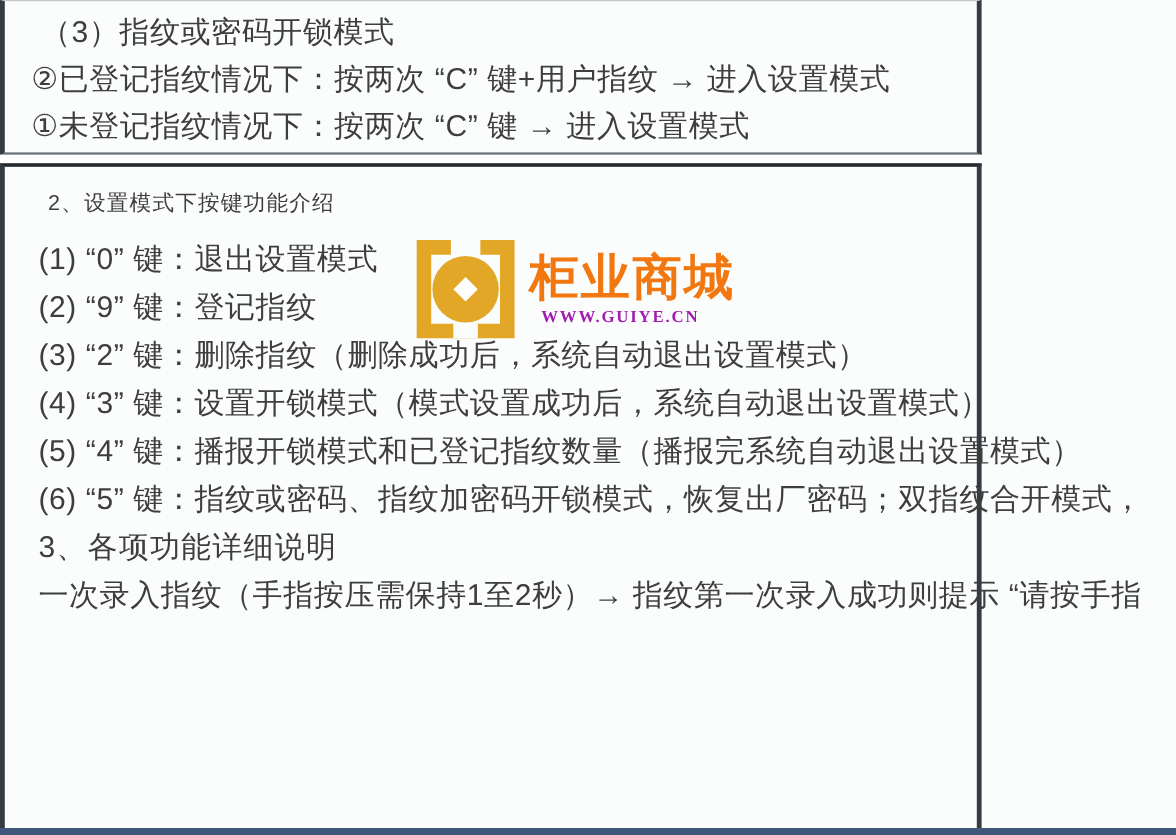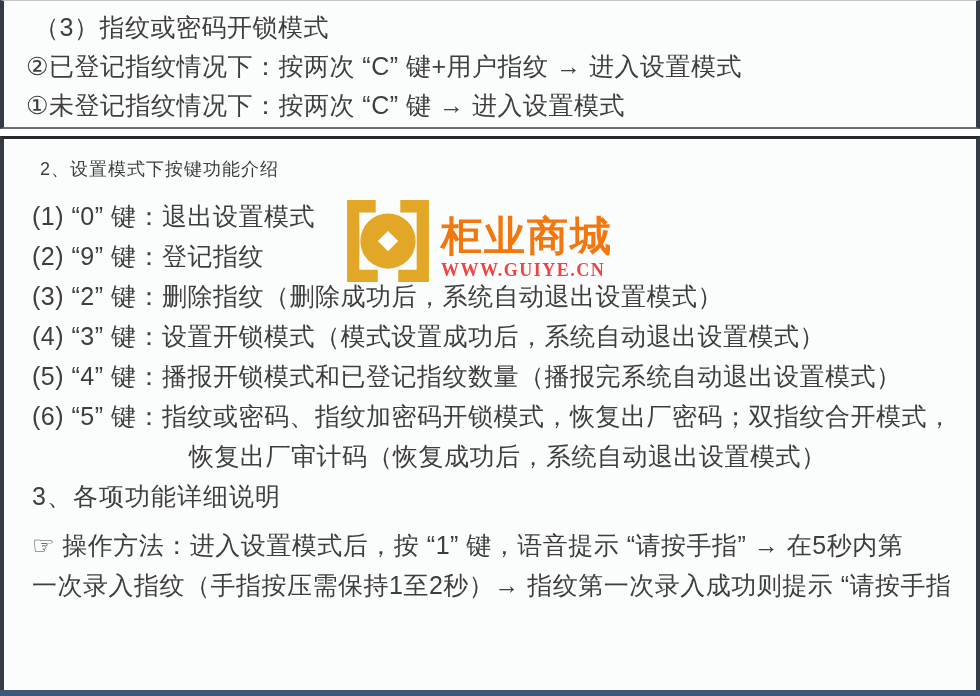--- a/index.html
+++ b/index.html
@@ -3,21 +3,21 @@
 <meta charset="utf-8">
 <style>
   html, body { margin: 0; padding: 0; }
   body {
     width: 980px; height: 696px; overflow: hidden;
     background: #fbfcfc;
     font-family: "Liberation Sans", "DejaVu Sans", sans-serif;
     color: #3e3e3e;
     position: relative;
   }
-  .page { width: 980px; height: 696px; position: relative; }
+  .page { width: 818px; height: 696px; position: relative; }
 
   .box {
     box-sizing: border-box;
     border-left: 4px solid #343b42;
     border-right: 4px solid #343b42;
     background: #fbfcfc;
   }
   .box1 {
     height: 129px;
     border-top: 1px solid #c3c7cb;
@@ -52,34 +52,35 @@
   .box2 .item { line-height: 40px; }
   .box2 .item-cont { margin-left: 157px; }
   .box2 .subheading { letter-spacing: 1px; line-height: 40px;}
   .box2 .subitem { line-height: 40px; }
   .box2 .method { line-height: 40px; }
   .box2 .method-first { margin-top: 9px; }
 
   
   .watermark {
     position: absolute; left: 343px; top: 57px;
-    display: flex; align-items: flex-end; gap: 12px;
+    display: flex; align-items: center; gap: 12px;
     pointer-events: none;
   }
   .wm-icon { width: 82px; height: 86px; display: block; }
   .wm-text { padding-top: 8px; }
   .wm-brand {
     font-size: 41px; font-weight: bold; line-height: 44px;
     color: #f2770f; letter-spacing: 2px; white-space: nowrap;
     font-family: "Liberation Sans", "DejaVu Sans", sans-serif;
   }
   .wm-url {
-    font-size: 18px; font-weight: bold; line-height: 24px;
-    color: #ef4444; letter-spacing: 1.5px; white-space: nowrap;
+    font-size: 14px; font-weight: bold; line-height: 24px;
+    color: #a21caf; letter-spacing: 1.5px; white-space: nowrap;
     font-family: "Liberation Serif", "DejaVu Serif", serif;
+    margin-left: 10px;
   }
 </style>
 </head>
 <body>
 
 <div class="page">
 
   <section class="box box1">
     <div class="line l-head">（3）指纹或密码开锁模式</div>
     <div class="line">②已登记指纹情况下：按两次 “C” 键+用户指纹 → 进入设置模式</div>
@@ -105,24 +106,22 @@
     </div>
 
     <h2 class="heading">2、设置模式下按键功能介绍</h2>
 
     <div class="line item">(1) “0” 键：退出设置模式</div>
     <div class="line item">(2) “9” 键：登记指纹</div>
     <div class="line item">(3) “2” 键：删除指纹（删除成功后，系统自动退出设置模式）</div>
     <div class="line item">(4) “3” 键：设置开锁模式（模式设置成功后，系统自动退出设置模式）</div>
     <div class="line item">(5) “4” 键：播报开锁模式和已登记指纹数量（播报完系统自动退出设置模式）</div>
     <div class="line item">(6) “5” 键：指纹或密码、指纹加密码开锁模式，恢复出厂密码；双指纹合开模式，</div>
-    <div class="line item item-cont">恢复出厂审计码（恢复成功后，系统自动退出设置模式）</div>
 
     <div class="line subheading">3、各项功能详细说明</div>
 
-    <div class="line method method-first">☞ 操作方法：进入设置模式后，按 “1” 键，语音提示 “请按手指” → 在5秒内第</div>
     <div class="line method">一次录入指纹（手指按压需保持1至2秒）→ 指纹第一次录入成功则提示 “请按手指</div>
 
   </section>
 
   <div class="bottom-bar"></div>
 
 </div>
 
 </body></html>

